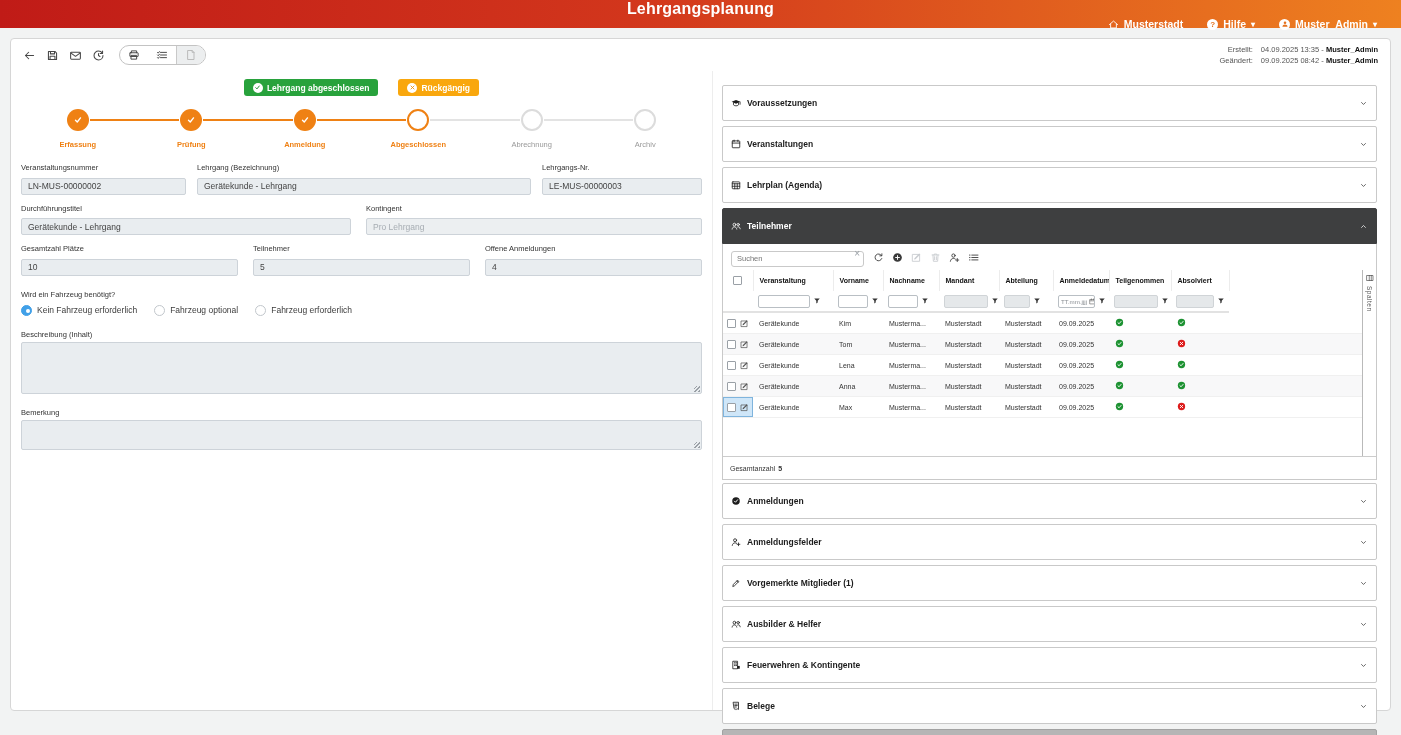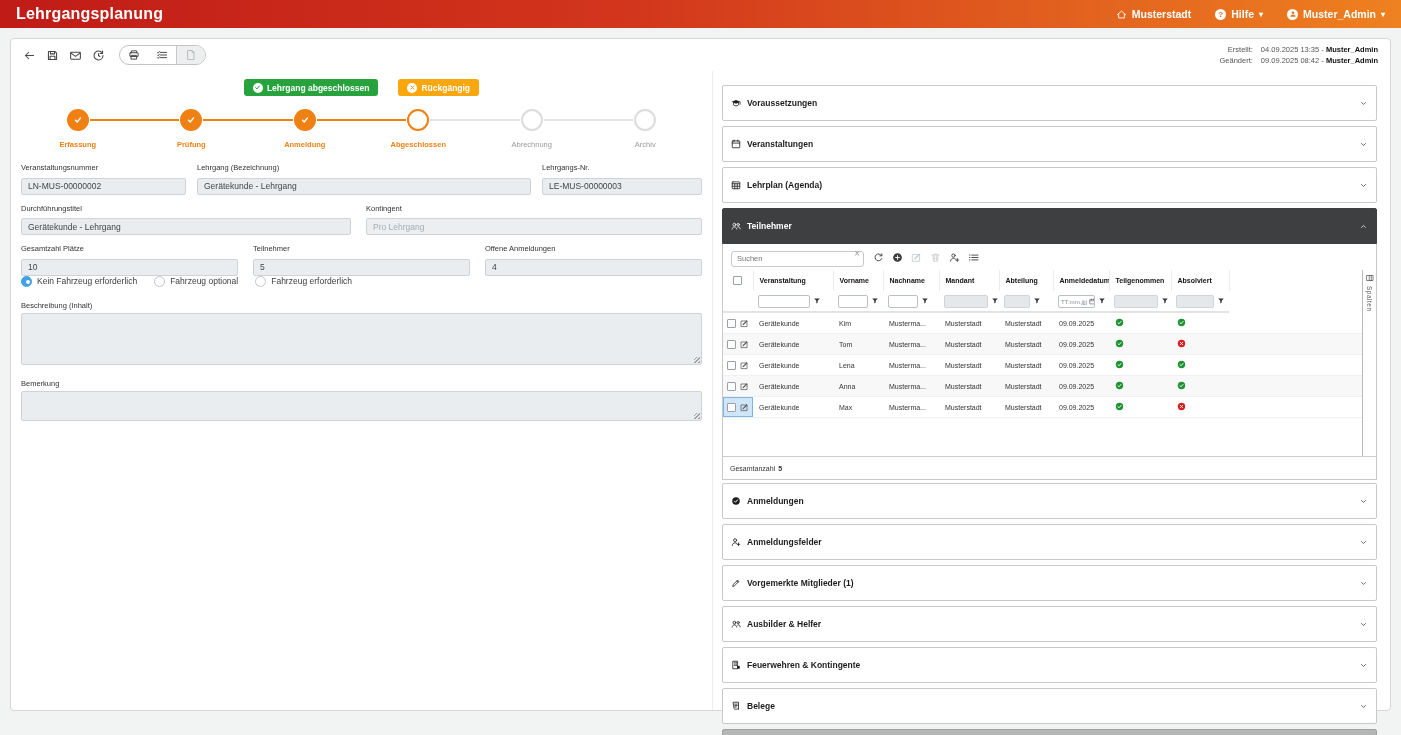--- a/index.html
+++ b/index.html
@@ -1,21 +1,21 @@
 <!DOCTYPE html>
 <html><head>
 <meta charset="utf-8">
 <style>
   * { margin:0; padding:0; box-sizing:border-box; }
   html,body { width:1401px; height:735px; overflow:hidden; background:#f2f3f3;
     font-family:"Liberation Sans", sans-serif; }
 
   
   .app-header { height:28px; background:linear-gradient(90deg,#c01b17 0%, #d2361c 45%, #ee8120 100%);
-    display:flex; align-items:center; padding:0 16px; color:#fff; }
+    display:flex; align-items:center; padding:0 24px; color:#fff;flex-direction:column; }
   .app-title { font-size:16px; font-weight:bold; letter-spacing:.2px; }
   .hdr-right { margin-left:auto; display:flex; align-items:center; gap:24px; font-size:10.5px; font-weight:bold; }
   .hitem { display:flex; align-items:center; gap:5px; cursor:pointer; }
   .hitem .caret { font-size:8px; }
   .circ { width:11px; height:11px; background:#fff; color:#e4721e; border-radius:50%;
     display:inline-flex; align-items:center; justify-content:center; font-size:8px; font-weight:bold; }
 
   
   .card { position:absolute; left:10px; right:10px; top:38px; bottom:24px; background:#fff;
     border:1px solid #d6d6d6; border-radius:4px; }
@@ -338,20 +338,21 @@
         <div class="field">
           <label>Teilnehmer</label>
           <input value="5" style="">
         </div>
         <div class="field">
           <label>Offene Anmeldungen</label>
           <input value="4" style="">
         </div>
       </div>
 
+      <div class="radio-q">Wird ein Fahrzeug benötigt?</div>
       <div class="radios" id="vehicle-radios">
           <span class="radio sel">
             <span class="rdot"></span>
             <span>Kein Fahrzeug erforderlich</span>
           </span>
           <span class="radio">
             <span class="rdot"></span>
             <span>Fahrzeug optional</span>
           </span>
           <span class="radio">

